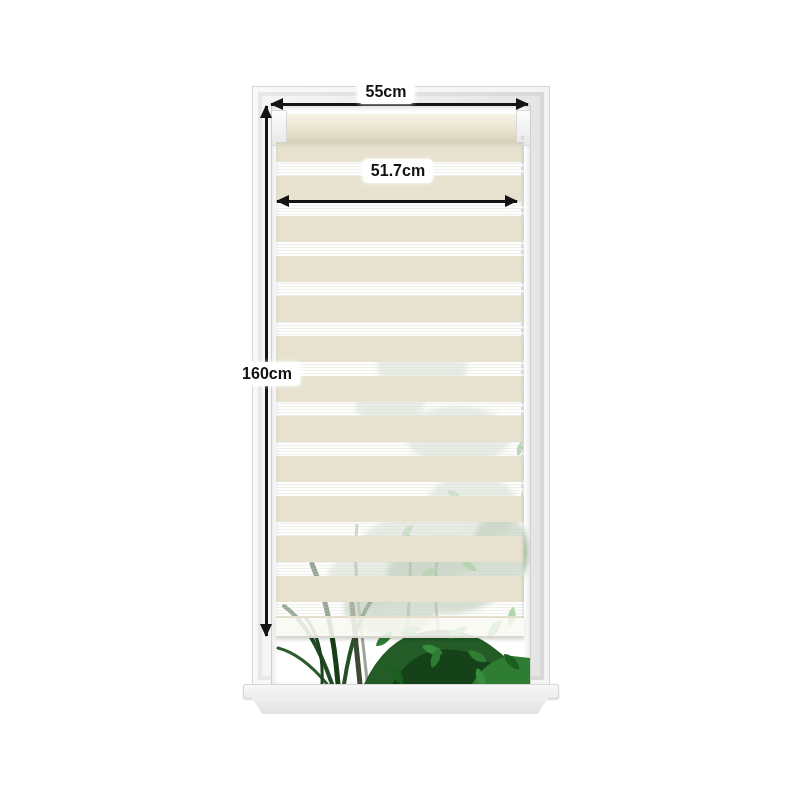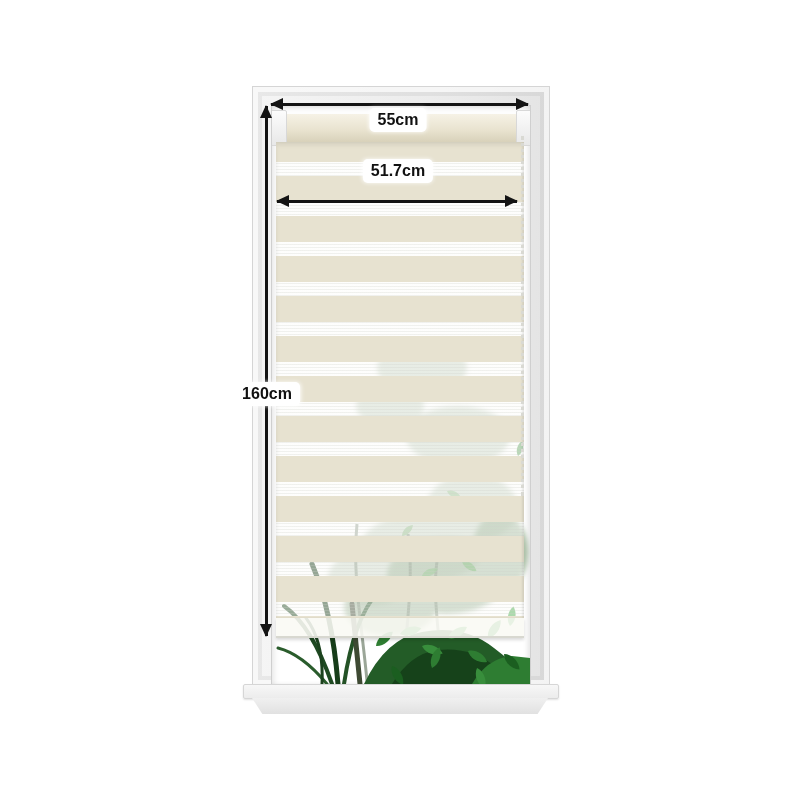--- a/index.html
+++ b/index.html
@@ -86,23 +86,23 @@
   .arrow-v::after{content:"";position:absolute;bottom:-1px;left:-5px;
     border-left:6.5px solid transparent;border-right:6.5px solid transparent;
     border-top:13px solid var(--annotation-line,#141414);}
   .dim-label{
     position:absolute;transform:translate(-50%,-50%);z-index:12;
     background:var(--label-bg,#ffffff);color:var(--label-text,#111111);
     font-weight:bold;font-size:16px;line-height:1;
     padding:4px 8px;border-radius:5px;white-space:nowrap;
     box-shadow:0 0 4px rgba(255,255,255,.9);
   }
-  .lbl-width{left:398px;top:92px;margin-top:28px;}
+  .lbl-width{left:386px;top:92px;}
   .lbl-fabric{left:398px;top:171px;}
-  .lbl-height{left:267px;top:394px;}
+  .lbl-height{left:267px;top:374px;}
   .ar-width{left:271px;top:103px;width:257px;}
   .ar-fabric{left:277px;top:200px;width:240px;}
   .ar-height{left:265px;top:106px;height:530px;}
 </style>
 </head>
 <body>
 
 <div class="stage">
 
   <div class="window-frame">

